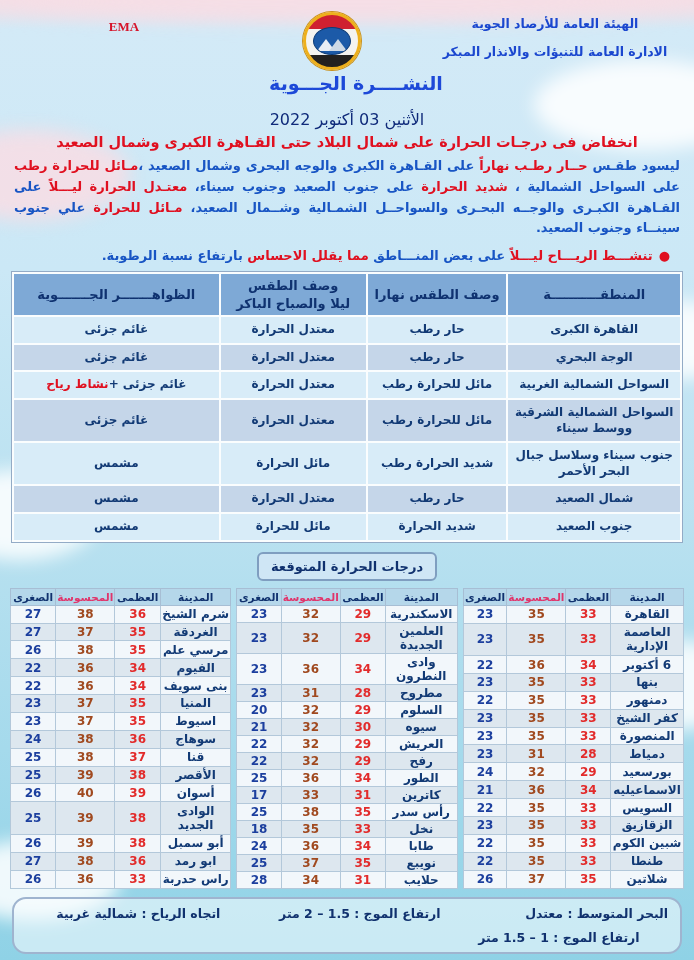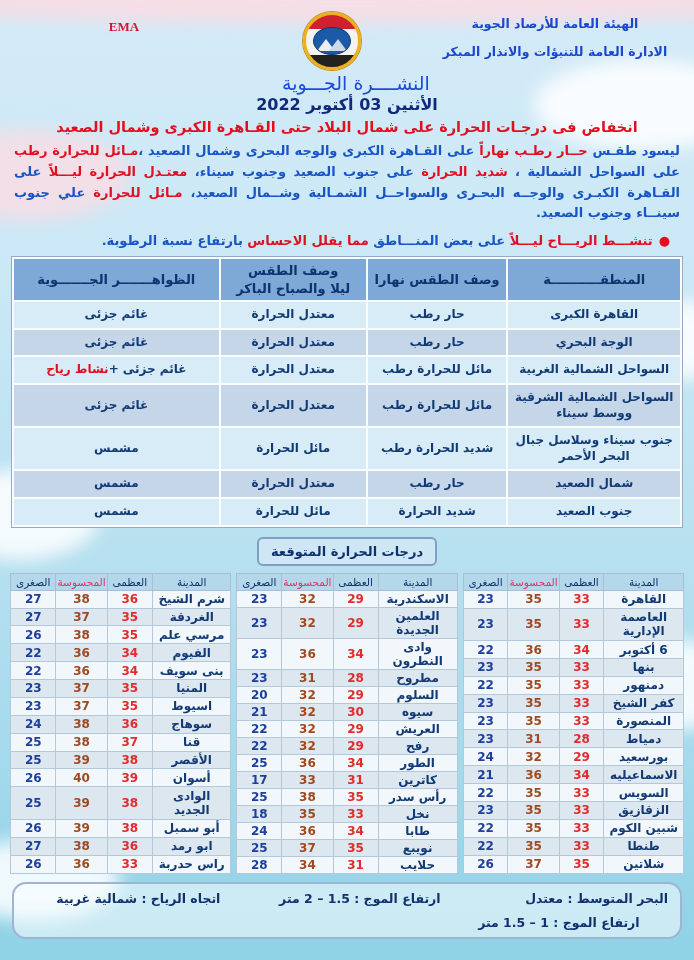--- a/index.html
+++ b/index.html
@@ -17,22 +17,22 @@
               font-family:"Liberation Serif",serif;line-height:2.6;direction:ltr;}
   .logo{width:52px;height:52px;border-radius:50%;border:3px solid #eeb01c;box-shadow:0 0 0 1px #c9901a;
         background:linear-gradient(180deg,#cf2030 0%,#cf2030 26%,#f4f3f0 26%,#f4f3f0 76%,#23211f 76%);
         position:relative;flex:0 0 auto;margin-top:2px;}
   .logo .globe{position:absolute;left:50%;top:50%;transform:translate(-50%,-50%);width:36px;height:26px;
         border-radius:50%;background:#1c5aa8;border:1px solid #0d3b77;overflow:hidden;}
   .logo .m1,.logo .m2{position:absolute;bottom:3px;width:0;height:0;border-left:9px solid transparent;
         border-right:9px solid transparent;border-bottom:12px solid #e9eef5;}
   .logo .m1{left:3px;} .logo .m2{left:15px;border-bottom-color:#cdd9e6;}
 
-  .bulletin-title{text-align:center;color:#1d49d8;font-weight:400;font-size:19px;margin-top:2px;margin-left:18px;}
-  .bulletin-date{text-align:center;color:#0f2a7a;font-weight:700;font-size:16px;margin-top:1px;}
+  .bulletin-title{text-align:center;color:#1d49d8;font-weight:700;font-size:19px;margin-top:2px;margin-left:18px;}
+  .bulletin-date{text-align:center;color:#0f2a7a;font-weight:400;font-size:16px;margin-top:16px;}
   .headline{text-align:center;color:#e01020;font-weight:700;font-size:14.5px;margin-top:5px;}
 
   .weather-paragraph{margin:6px 14px 0;font-size:13px;line-height:1.6;text-align:justify;font-weight:700;}
   .seg-blue{color:#1855c4;} .seg-red{color:#e01020;}
   .bullet-line{margin:9px 24px 0 14px;font-size:13px;font-weight:700;}
   .bullet-dot{color:#e01020;margin-left:6px;}
 
   
   .weather-table{width:672px;margin:8px 11px 0;border-collapse:separate;border-spacing:2px;
                  background:#fafdfe;border:1px solid #93abc6;}
@@ -41,21 +41,21 @@
   .weather-table tbody tr:nth-child(odd) td{background:#d8ecf8;}
   .weather-table tbody tr:nth-child(even) td{background:#c5d6e9;}
   .phen-red{color:#e01020;}
 
   .temps-title-box{width:168px;margin:9px auto 0;background:#cfe6f5;border:2px solid #7f9ec0;border-radius:6px;
                    text-align:center;color:#10316e;font-weight:700;font-size:13px;padding:5px 4px;}
 
   
   .temps-wrap{display:flex;gap:5px;margin:7px 10px 0;}
   .temp-table{flex:1;border-collapse:collapse;background:#eef5fa;border:1px solid #8fa9c4;table-layout:fixed;}
-  .temp-table th{background:#b5d7ea;color:#10316e;font-weight:400;font-size:10.5px;padding:2px 1px;border:1px solid #a7bed4;}
+  .temp-table th{background:#b5d7ea;color:#10316e;font-weight:700;font-size:10.5px;padding:2px 1px;border:1px solid #a7bed4;}
   .temp-table th:nth-child(3){color:#e0356b;}
   .temp-table td{border:1px solid #b3c8da;text-align:center;padding:1px;font-weight:700;}
   .temp-table tbody tr:nth-child(odd){background:#f2f7fb;}
   .temp-table tbody tr:nth-child(even){background:#dde7ef;}
   .c-city{color:#123a75;font-size:12px;margin-top:7px;}
   .c-max{color:#e22b2b;font-size:12px;}
   .c-feel{color:#a0491f;font-size:12px;}
   .c-min{color:#1c3f9e;font-size:12px;}
 
   

